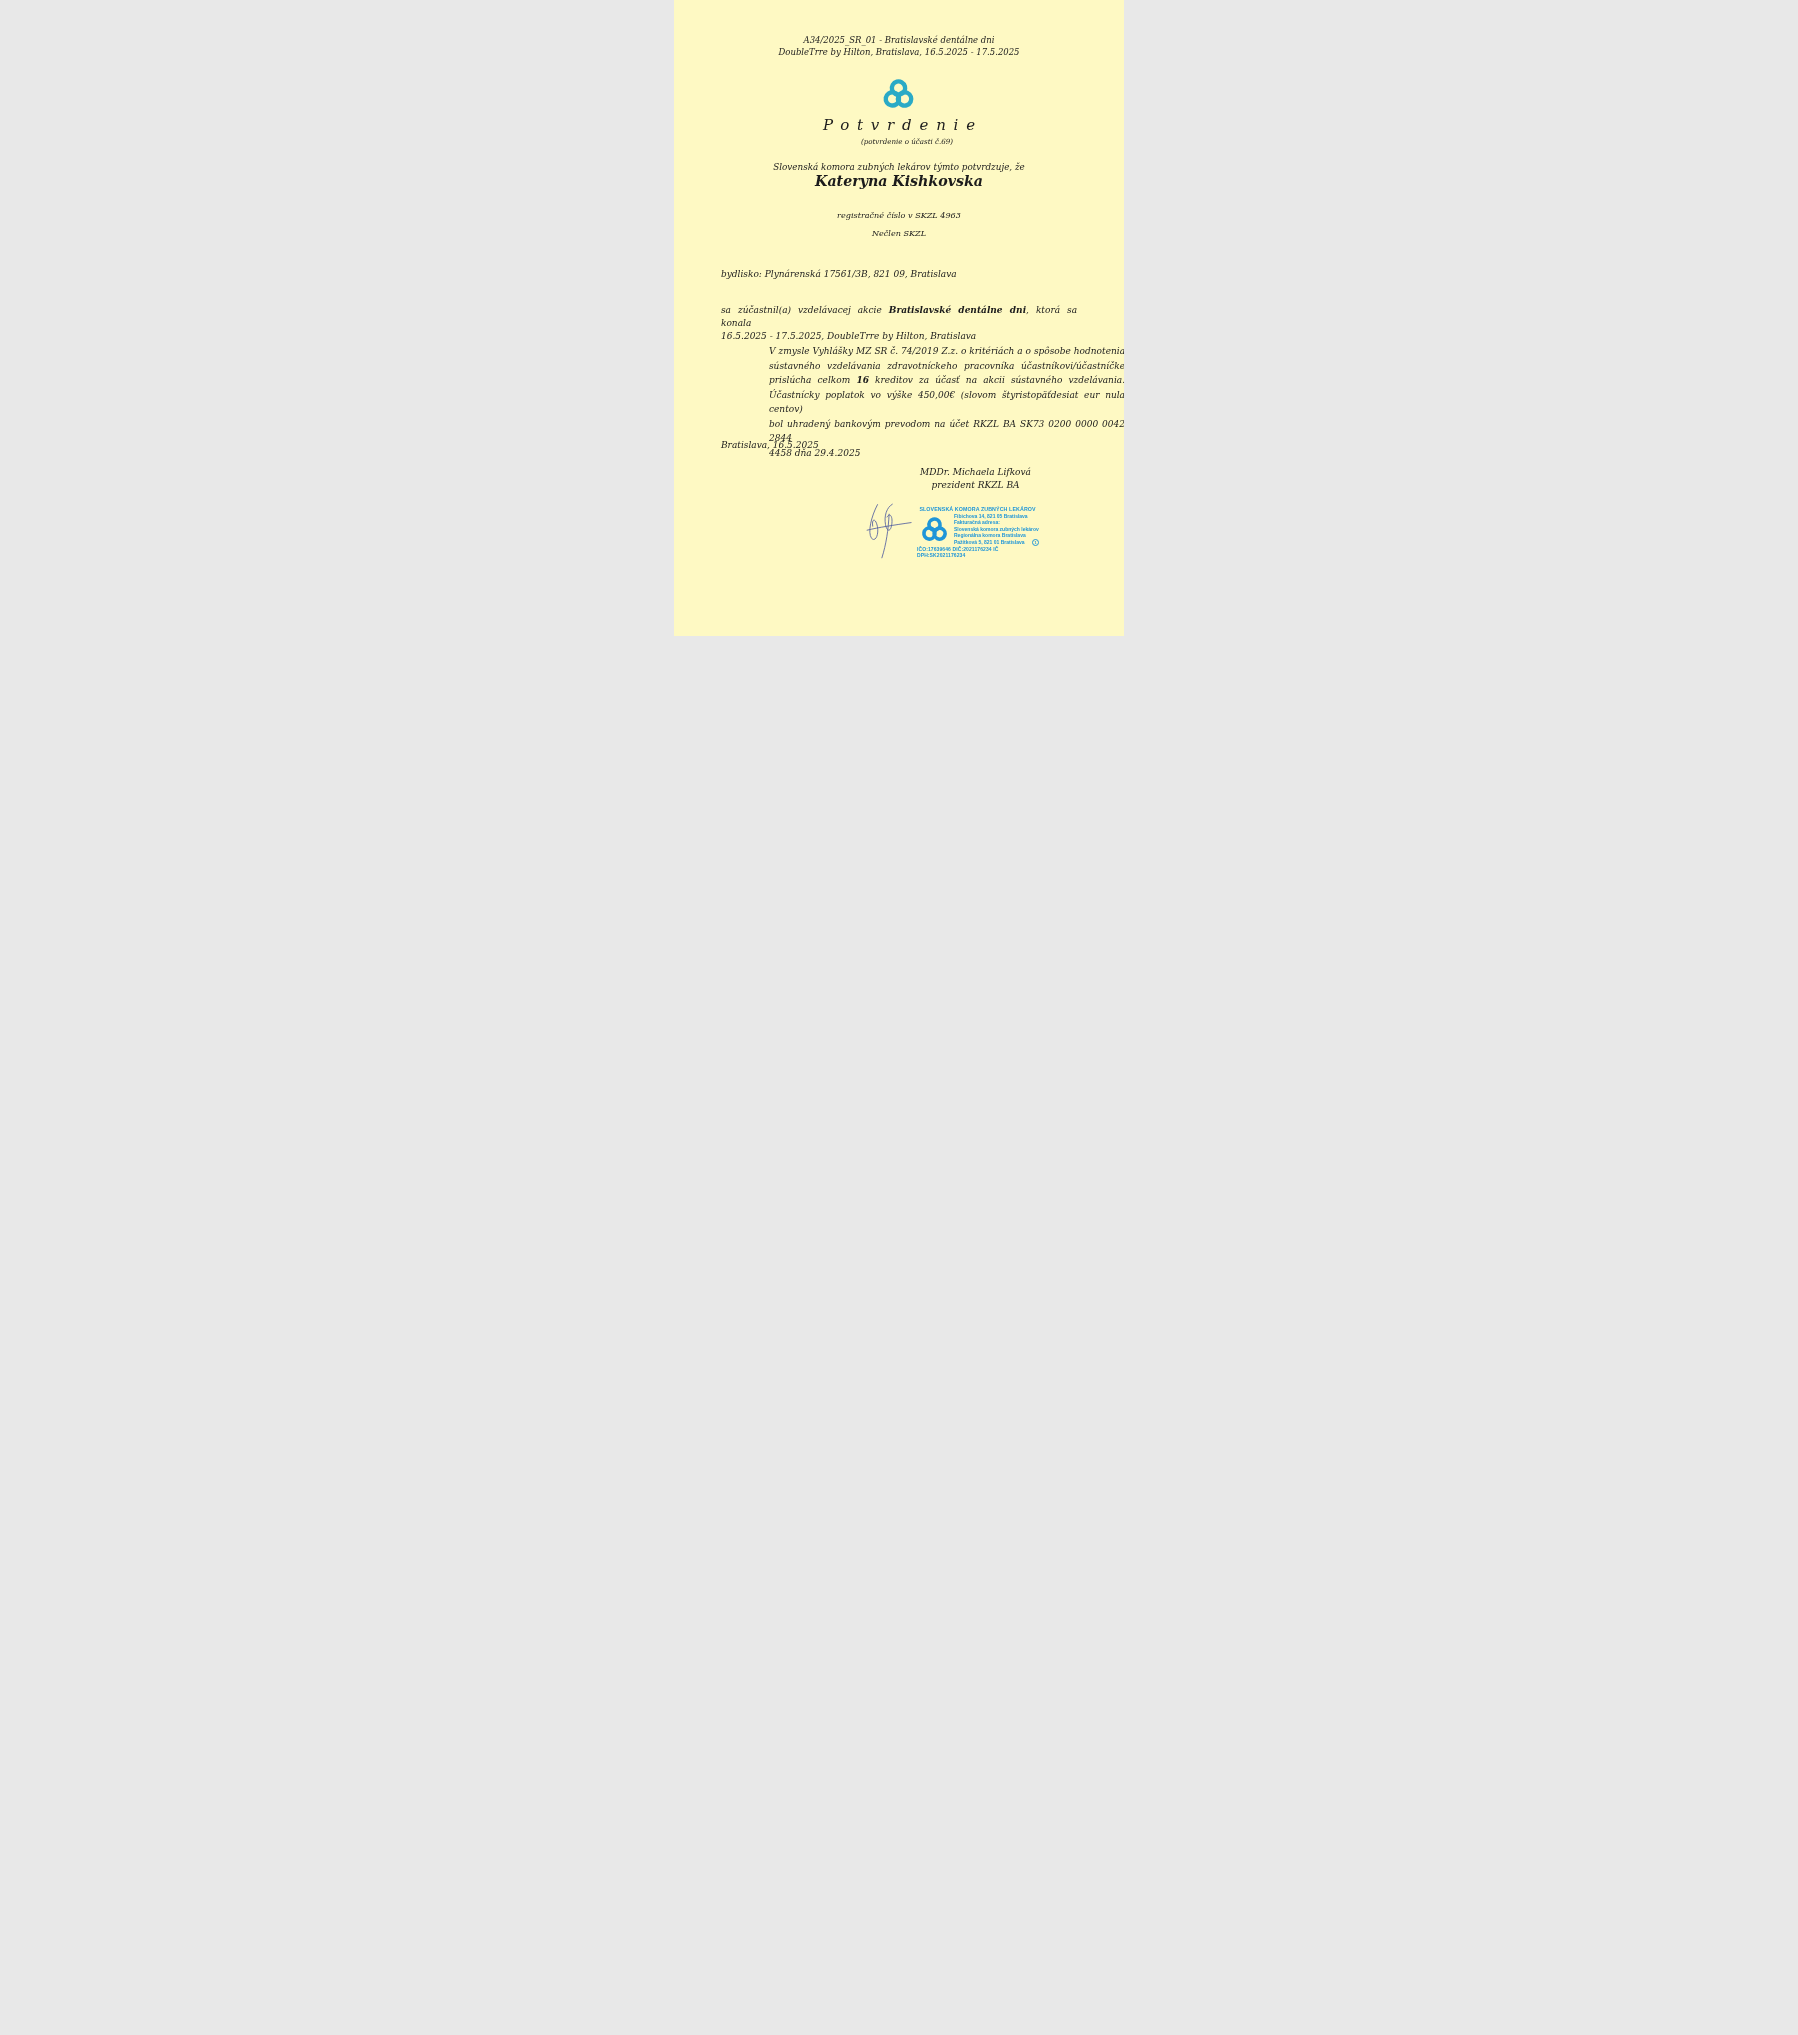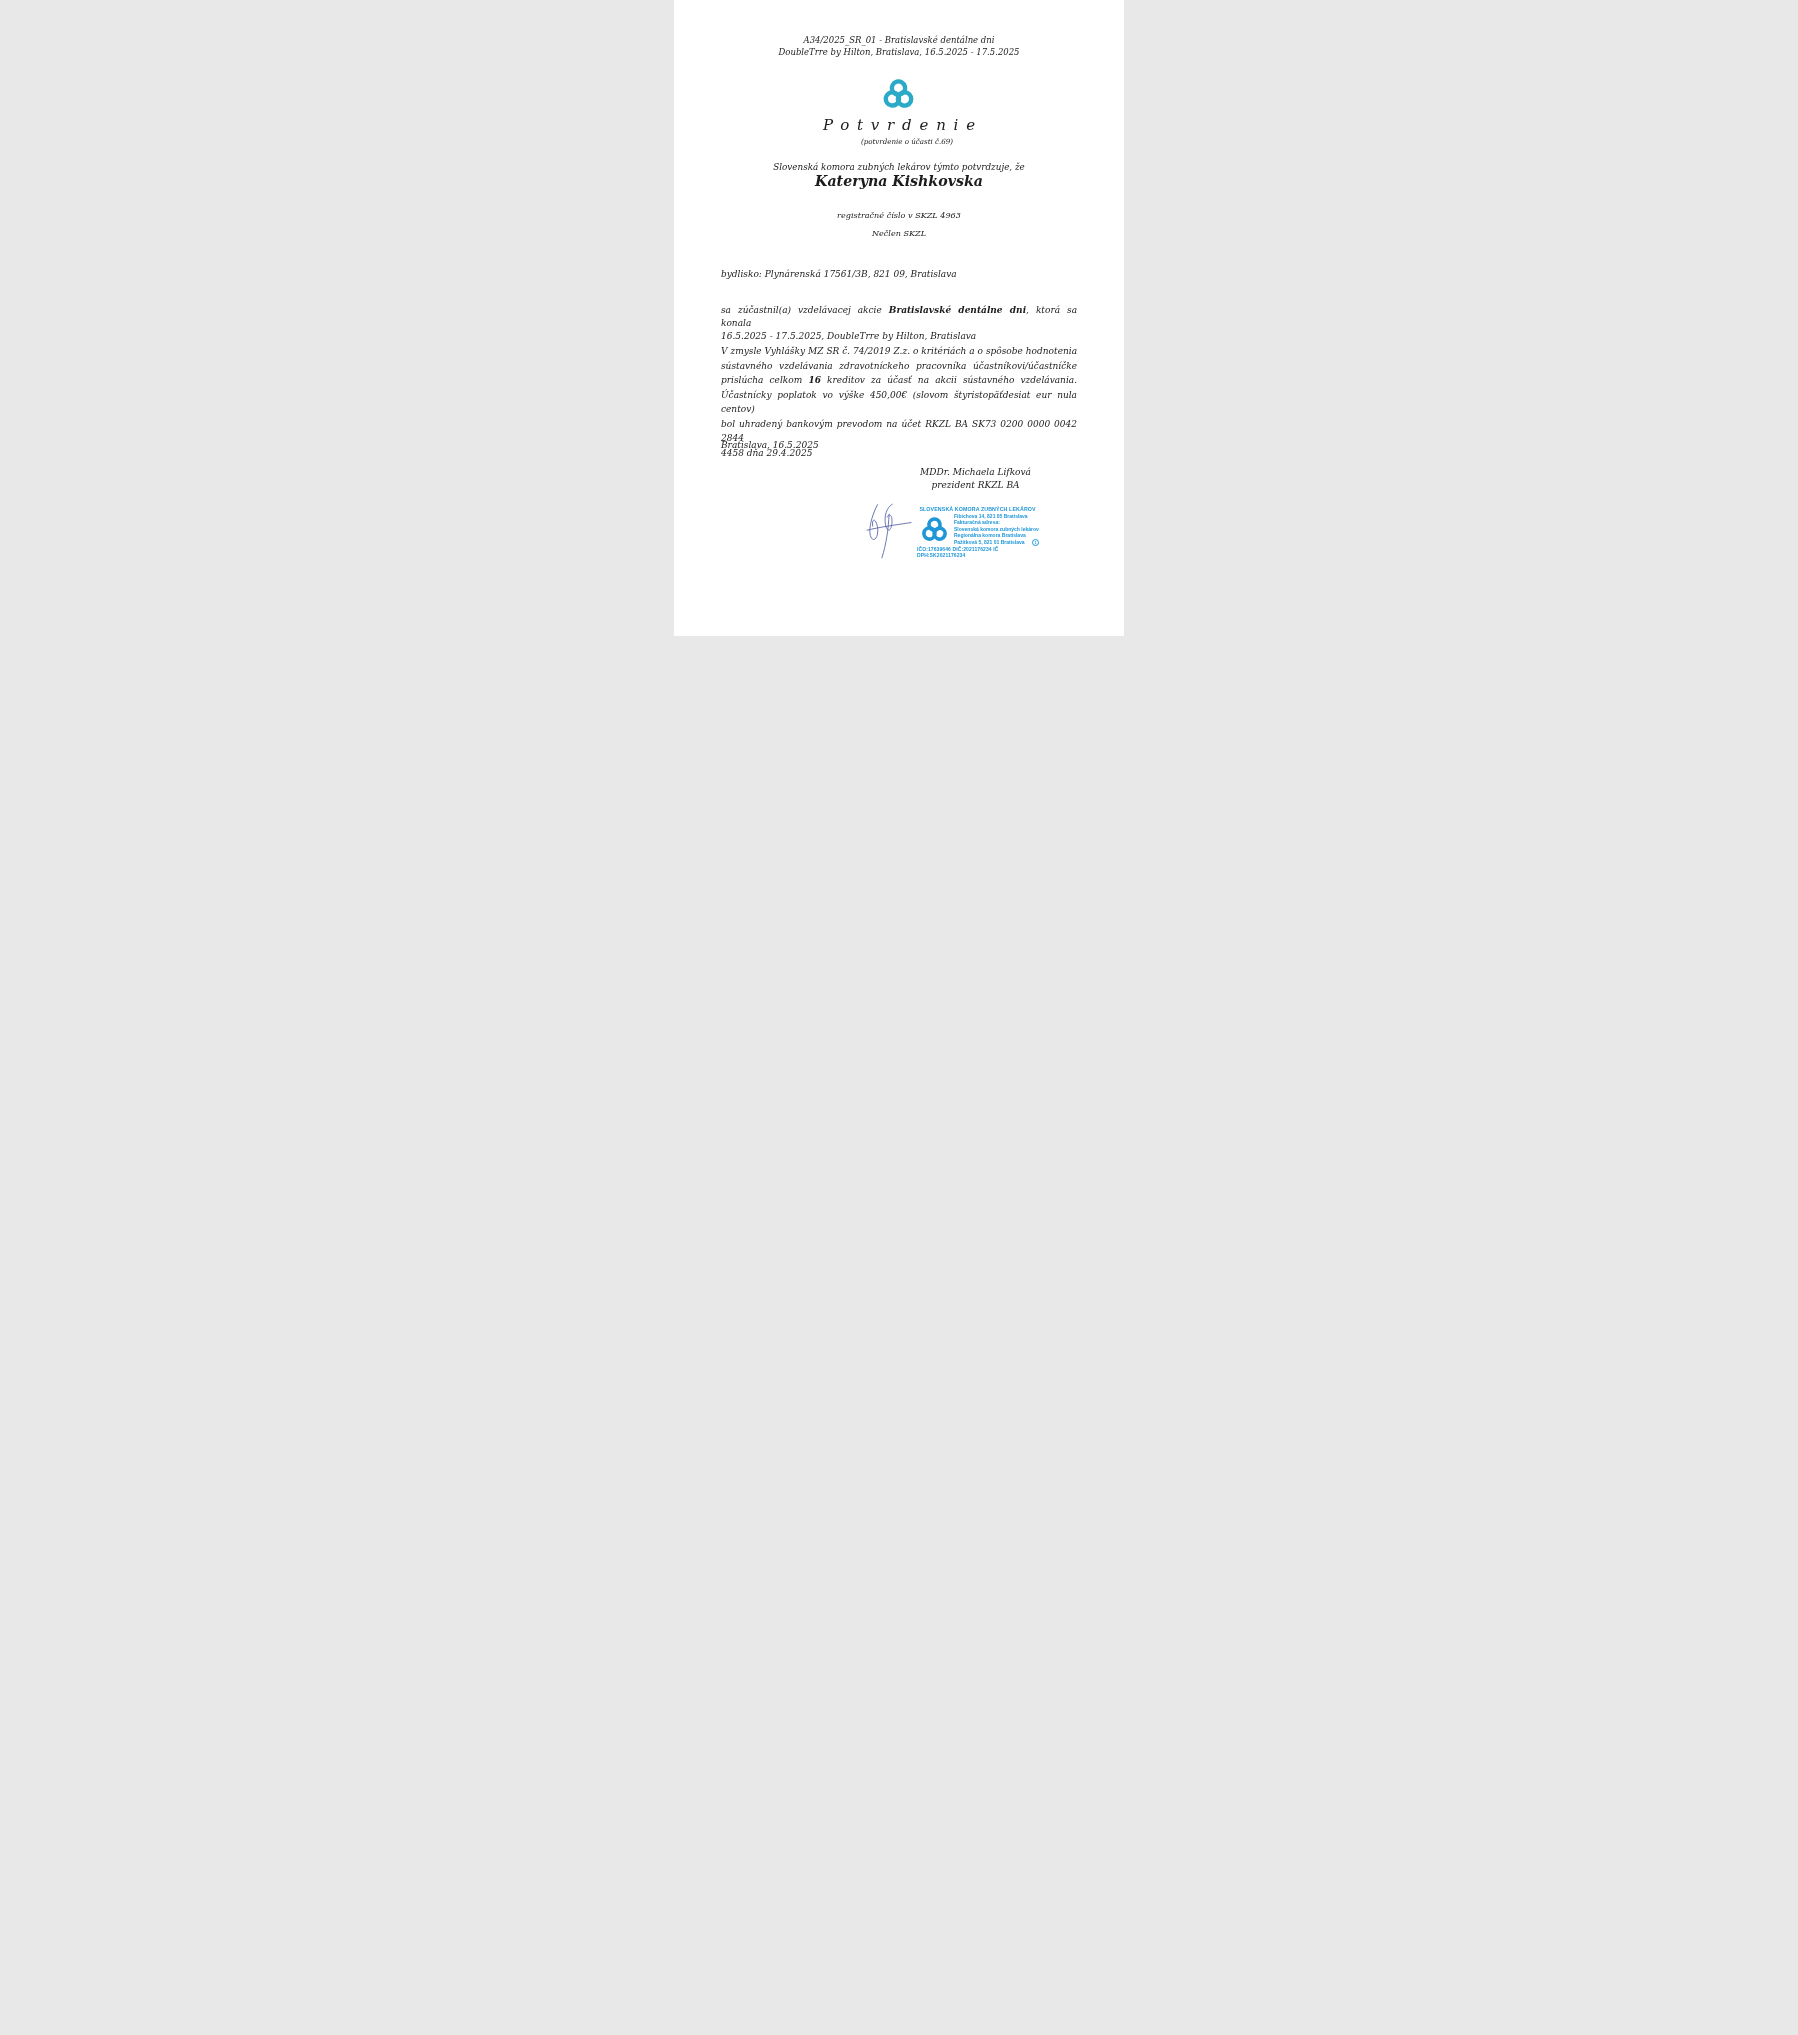--- a/index.html
+++ b/index.html
@@ -1,20 +1,20 @@
 <!DOCTYPE html>
 <html style="font-size:6.5px"><head>
 <meta charset="utf-8">
 <style>
   html,body { margin:0; padding:0; background:#e8e8e8; }
   .page {
     position:relative;
     width:450px; height:636px;
     margin:0 auto;
-    background:#ffffff;
+    background:#fef9c3;
     font-family:"DejaVu Serif","Liberation Serif",serif;
     font-style:italic;
     color:#1b1b1b;
     overflow:hidden;
   }
   .abs { position:absolute; }
   .center { text-align:center; }
 
   .header { left:0; top:34px; width:100%; font-size:8.5px; line-height:12.2px; }
 
@@ -31,21 +31,21 @@
   .confirm-line { left:0; top:162px; width:100%; font-size:8.8px; }
   .participant-name { left:0; top:173px; width:100%; font-size:14.2px; font-weight:700; }
   .reg-line { left:0; top:210px; width:100%; font-size:8.1px; }
   .member-line { left:0; top:228px; width:100%; font-size:8.1px;text-align:center; }
 
   .body-col { left:47px; width:356px; font-size:9px; }
   .address-line { top:269px; }
 
   .just { text-align:justify; text-align-last:justify; }
   .participation { top:304px; line-height:13px; }
-  .credits { top:344px; line-height:14.5px; }
+  .credits { top:344px; line-height:14.5px;margin-left:48px; }
   .bold { font-weight:700; }
 
   .place-date { top:440px; }
 
   .signer { left:220px; top:466px; width:163px; font-size:9px; line-height:13.4px; text-align:center; }
 
   .signature-svg { left:191px; top:503px; width:53px; height:56px; }
 
   .stamp {
     left:243px; top:504px; width:122px; height:54px;

